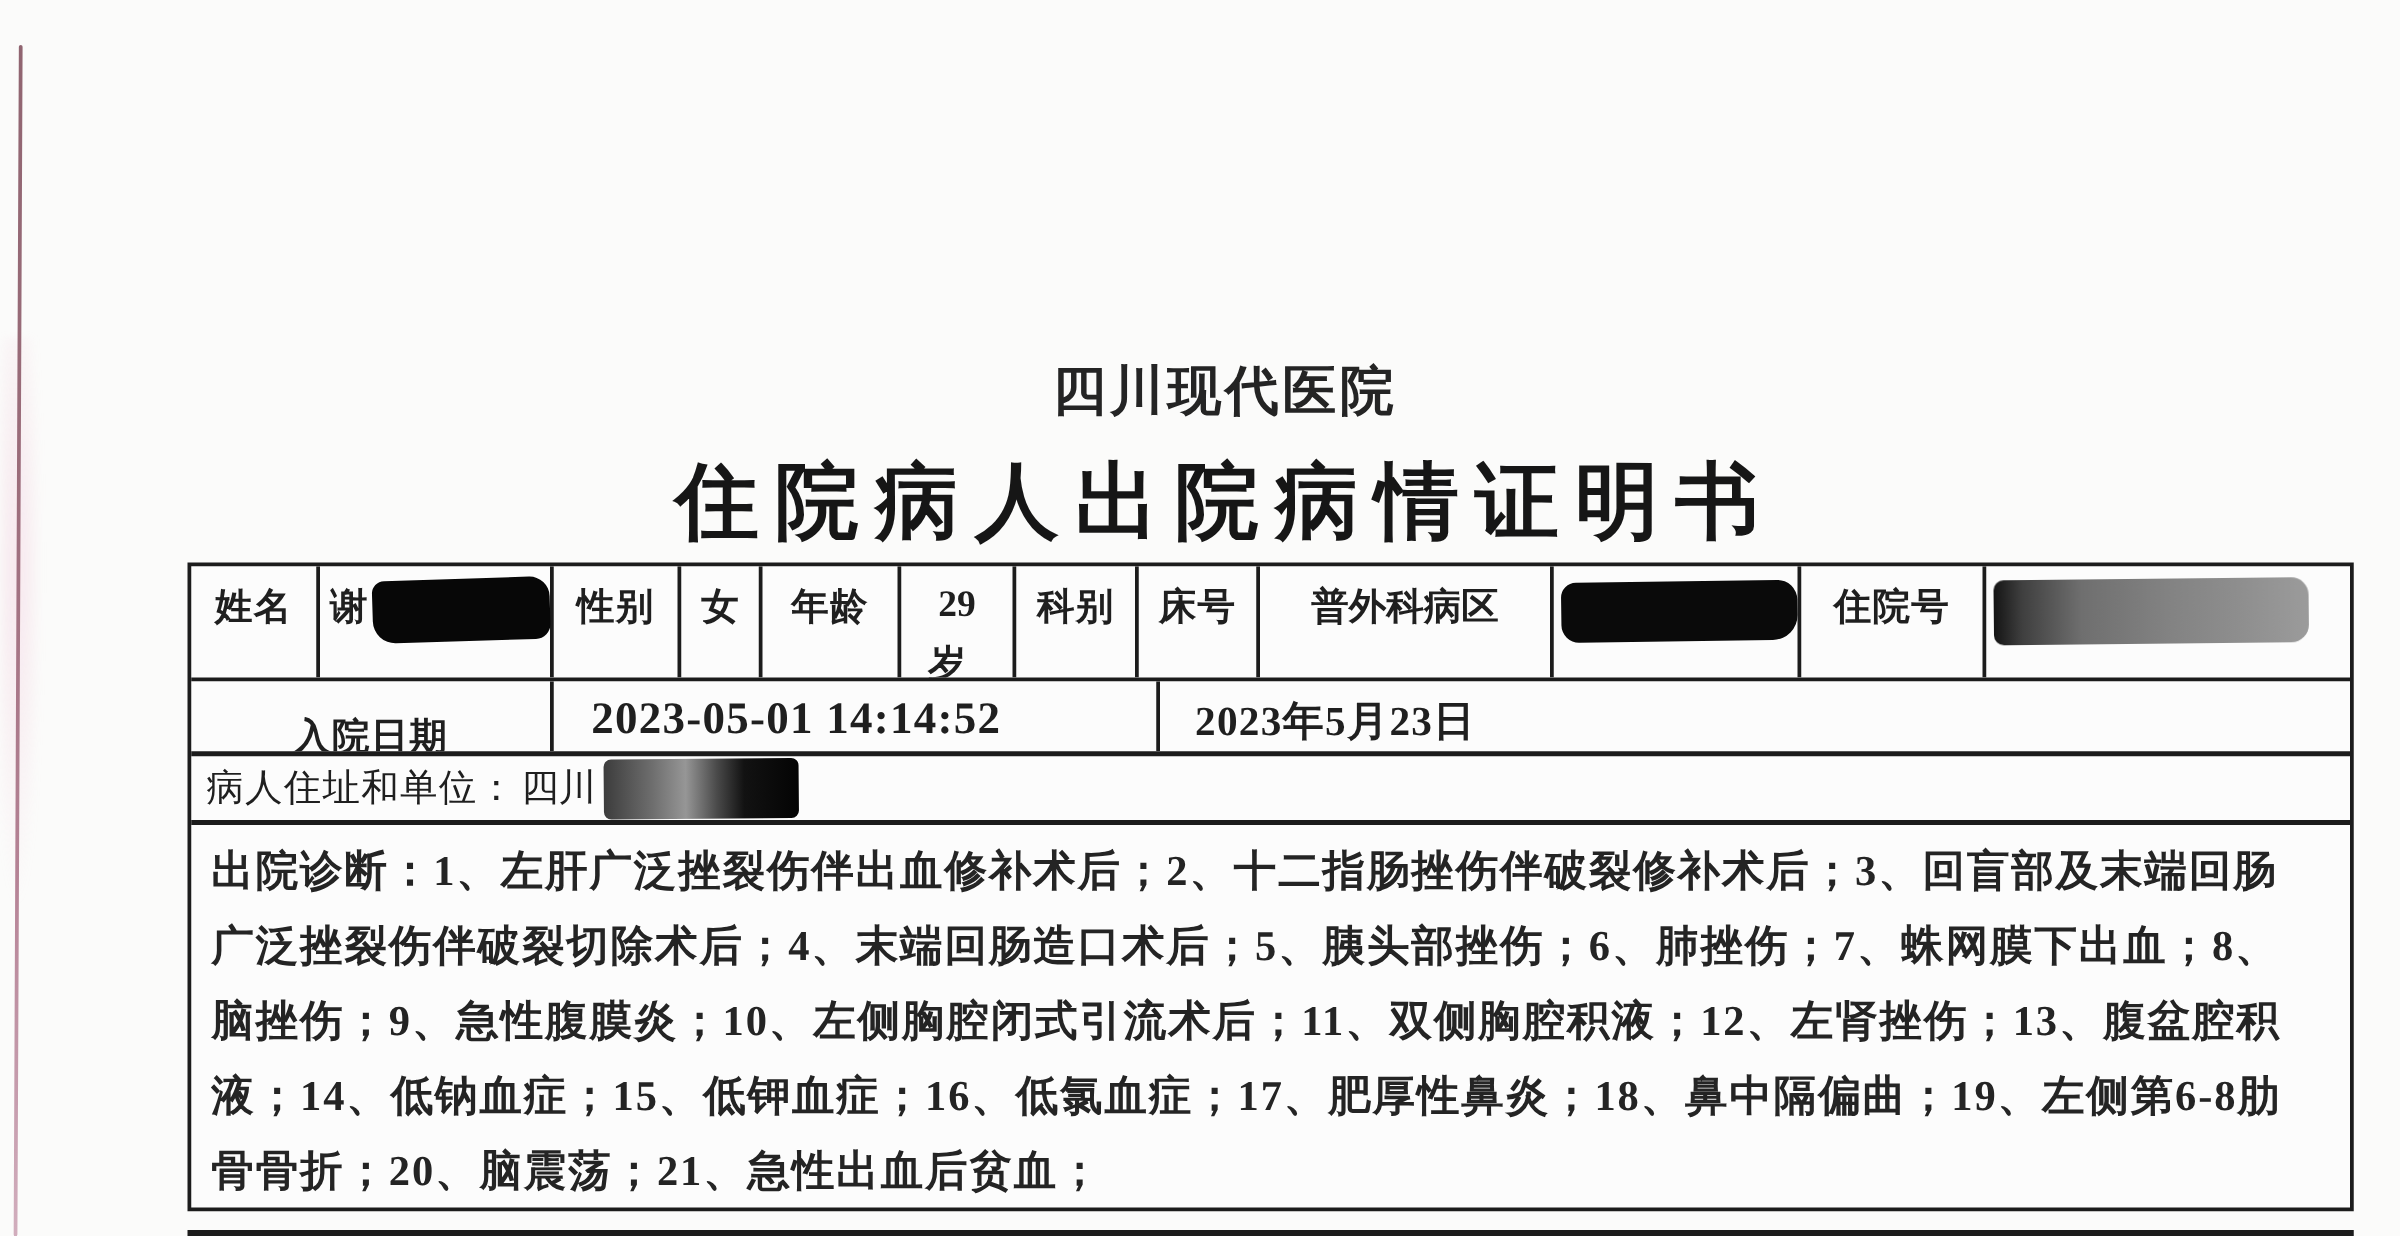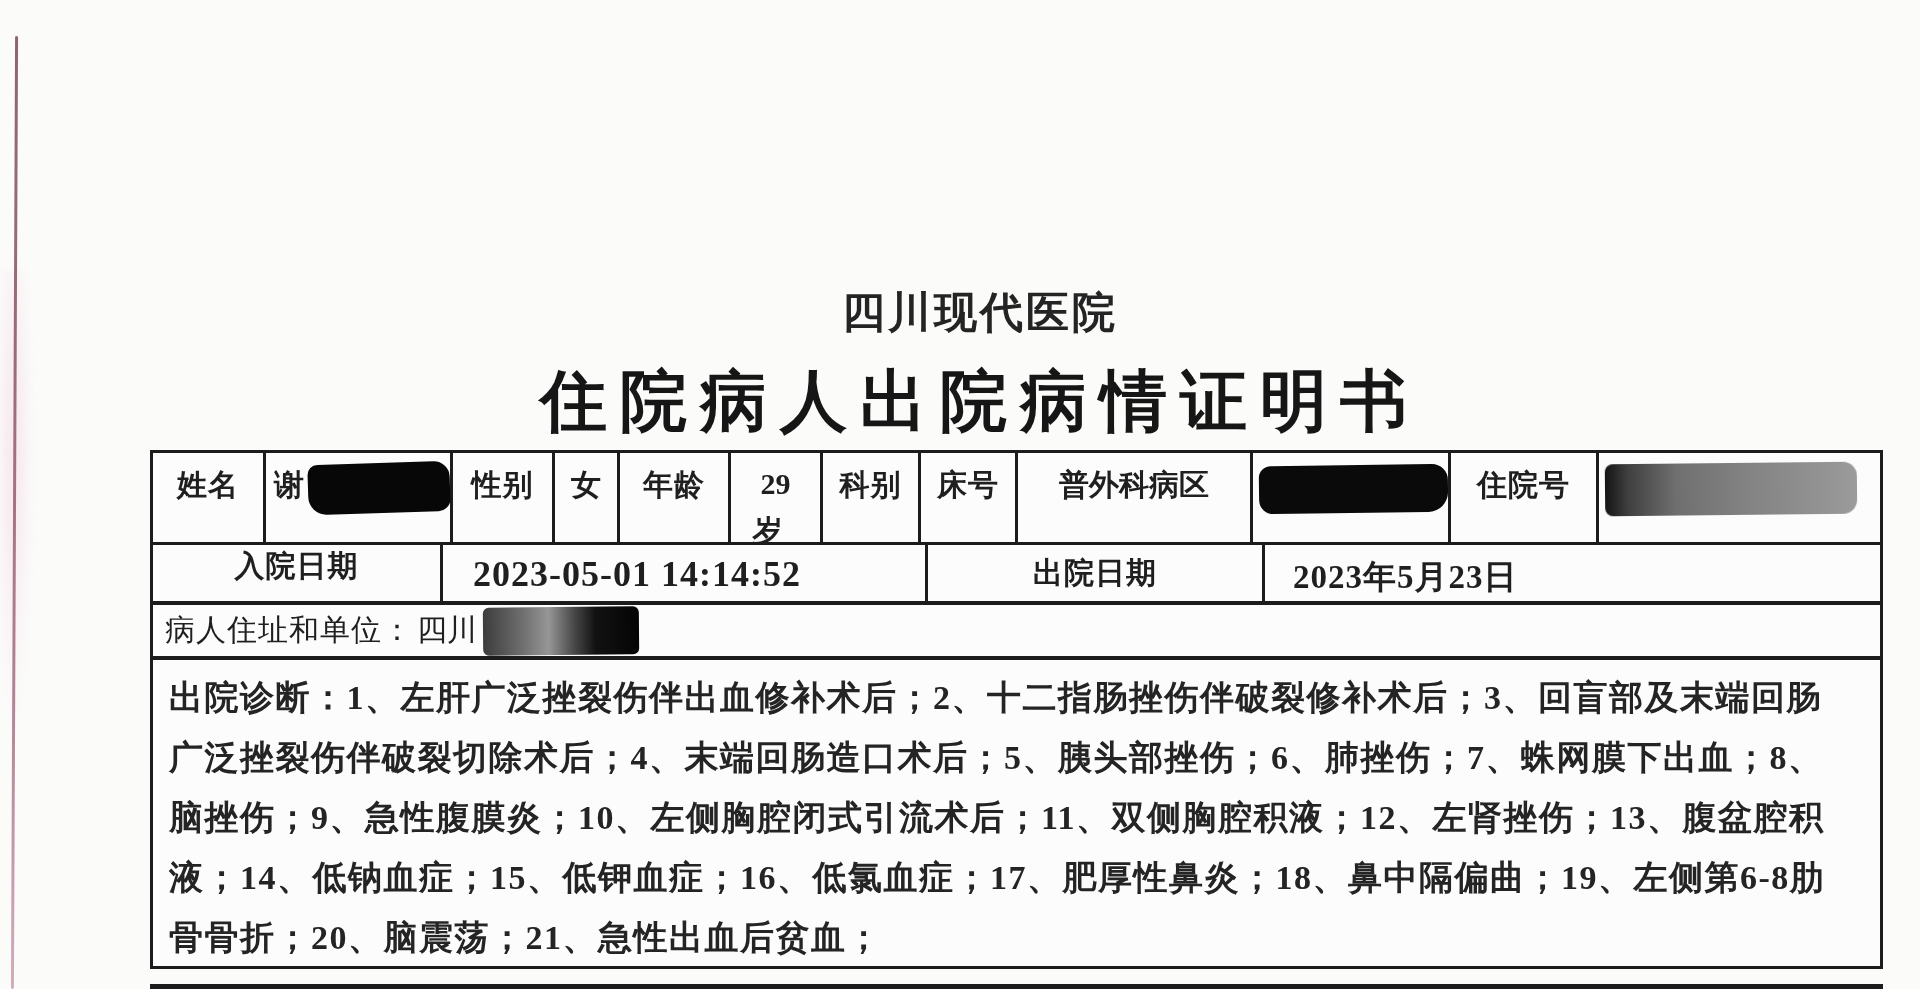--- a/index.html
+++ b/index.html
@@ -40,29 +40,29 @@
   .t-row { display:flex; width:100%; overflow:hidden; }
   .row-patient  { height:92px; border-bottom:3px solid #1c1c1c; }
   .row-dates    { height:60px; border-bottom:4px solid #1c1c1c; }
   .row-address  { height:55px; border-bottom:4px solid #1c1c1c; align-items:center; }
   .row-diagnosis{ height:306px; display:block; padding:8px 20px 0 16px; }
   .cell { border-right:3px solid #1c1c1c; display:flex; padding-top:12px; }
   .cell:last-child { border-right:none; }
   .lbl { justify-content:center; font-weight:700; font-size:30px; letter-spacing:1px; }
   .val { font-size:30px; font-weight:600; }
   
-  .c-name-l{width:113px;} .c-name-v{width:187px; padding-left:8px;}
+  .c-name-l{width:103px;} .c-name-v{width:187px; padding-left:8px;}
   .c-sex-l{width:102px;}  .c-sex-v{width:65px; justify-content:center;}
   .c-age-l{width:111px;}  .c-age-v{width:92px; flex-direction:column; align-items:center; padding-top:14px;}
   .c-dept-l{width:98px;} .c-dept-v{width:235px; justify-content:center;}
   .c-bed-l{width:97px;}   .c-bed-v{width:198px; padding-left:6px; padding-top:10px;}
   .c-adm-l{width:148px;}  .c-adm-v{flex:1; padding-left:6px; padding-top:10px;}
   .age-unit{ font-size:30px; font-weight:600; margin-top:10px; transform:translateX(-8px); }
   
-  .c-inl{width:290px; padding-top:1px;} 
+  .c-inl{width:290px; padding-top:24px;} 
   .c-inv{width:485px; padding:8px 0 0 30px; font-size:36px; font-weight:600; letter-spacing:1px;}
   .c-oul{width:337px; padding-top:8px;}
   .c-ouv{flex:1; padding:10px 0 0 28px; font-size:33px; font-weight:600; letter-spacing:1px;}
   
   .addr-wrap{ display:flex; align-items:center; padding-left:12px; gap:4px; height:100%; width:100%; }
   .addr-lbl{ font-weight:400; font-size:30px; letter-spacing:1px; }
   .addr-val{ font-weight:400; font-size:30px; }
   
   .diag-line{
     font-size:34px; font-weight:600; letter-spacing:1.5px; line-height:60px;
@@ -125,21 +125,20 @@
     </div>
     <div class="cell lbl c-adm-l">住院号</div>
     <div class="cell val c-adm-v">
       <span class="redact redact-id"></span>
     </div>
   </div>
 
   <div class="t-row row-dates">
     <div class="cell lbl c-inl">入院日期</div>
     <div class="cell c-inv">2023-05-01 14:14:52</div>
-    <div class="cell lbl c-oul">出院日期</div>
     <div class="cell c-ouv">2023年5月23日</div>
   </div>
 
   <div class="t-row row-address">
     <div class="addr-wrap">
       <span class="addr-lbl">病人住址和单位：</span>
       <span class="addr-val">四川</span>
       <span class="redact redact-addr"></span>
     </div>
   </div>

